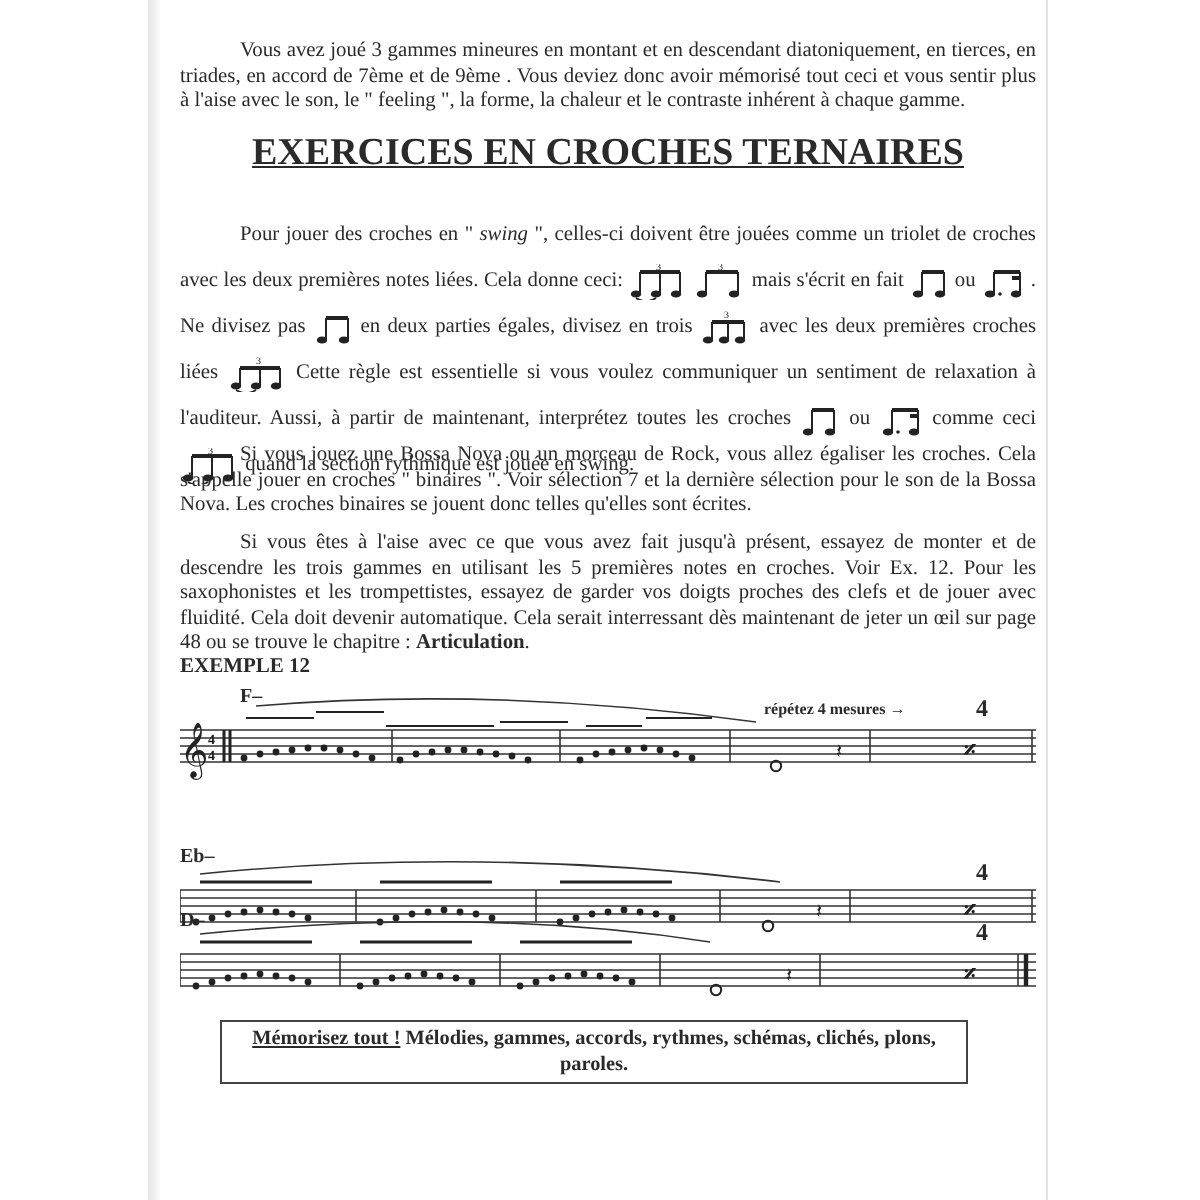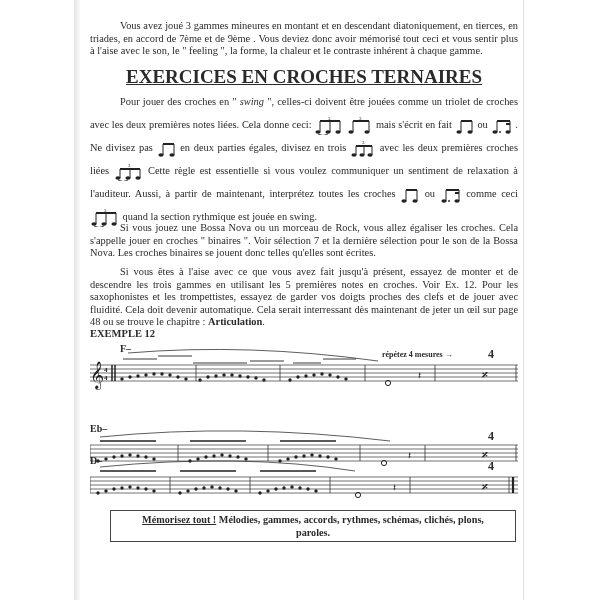--- a/index.html
+++ b/index.html
@@ -7,32 +7,32 @@
          font-family:"Liberation Serif", "DejaVu Serif", serif; color:#2a2a2a; }
   .page-shadow { position:absolute; left:74px; top:0; width:6px; height:600px;
          background:linear-gradient(to right, #e6e6e6, #fafafa); }
   .right-edge { position:absolute; left:523px; top:0; width:1px; height:600px; background:#e2e2e2; }
   .content { position:absolute; left:90px; top:0; width:428px; }
   p { margin:0; font-size:10.4px; line-height:12.5px; text-align:justify;font-family:Liberation Serif, serif; }
   .indent { text-indent:30px; }
   .p1 { position:absolute; top:20px; left:0; width:428px; }
   .h-title { position:absolute; top:66px; left:0; width:428px; text-align:center; font-weight:bold;
          font-size:19px; text-decoration:underline; }
-  .loose { line-height:23px; }
+  .loose { line-height:23px;margin-top:16px; }
   .p2 { position:absolute; top:90px; left:0; width:428px; }
   .p3 { position:absolute; top:222px; left:0; width:428px; }
   .p4 { position:absolute; top:266px; left:0; width:428px; }
   .ex-title { position:absolute; top:328px; left:0; font-weight:bold; font-size:10.5px; }
   .rg { display:inline-block; vertical-align:middle; height:18px; }
   .rg svg { display:block; }
   .staff-wrap { position:absolute; left:0; width:428px; height:50px; }
   .chord { position:absolute; font-size:10px; font-weight:bold; }
   .repeat-note { position:absolute; font-size:8px; font-weight:bold; }
   .bar-count { position:absolute; font-size:12px; font-weight:bold; }
-  .memo-box { position:absolute; top:510px; left:20px; width:372px; border:1px solid #444; padding:2px 16px;
+  .memo-box { position:absolute; top:510px; left:20px; width:372px; border:1px solid #444; padding:2px 0;
          text-align:center; font-weight:bold; font-size:10.2px; line-height:13px; }
   .memo-box u { text-decoration:underline; }
   .page-number { position:absolute; top:577px; left:0; width:428px; text-align:center; font-size:10px;margin-top:28px; }
 </style>
 </head>
 <body>
 
 <div class="page-shadow"></div>
 <div class="right-edge"></div>
 

